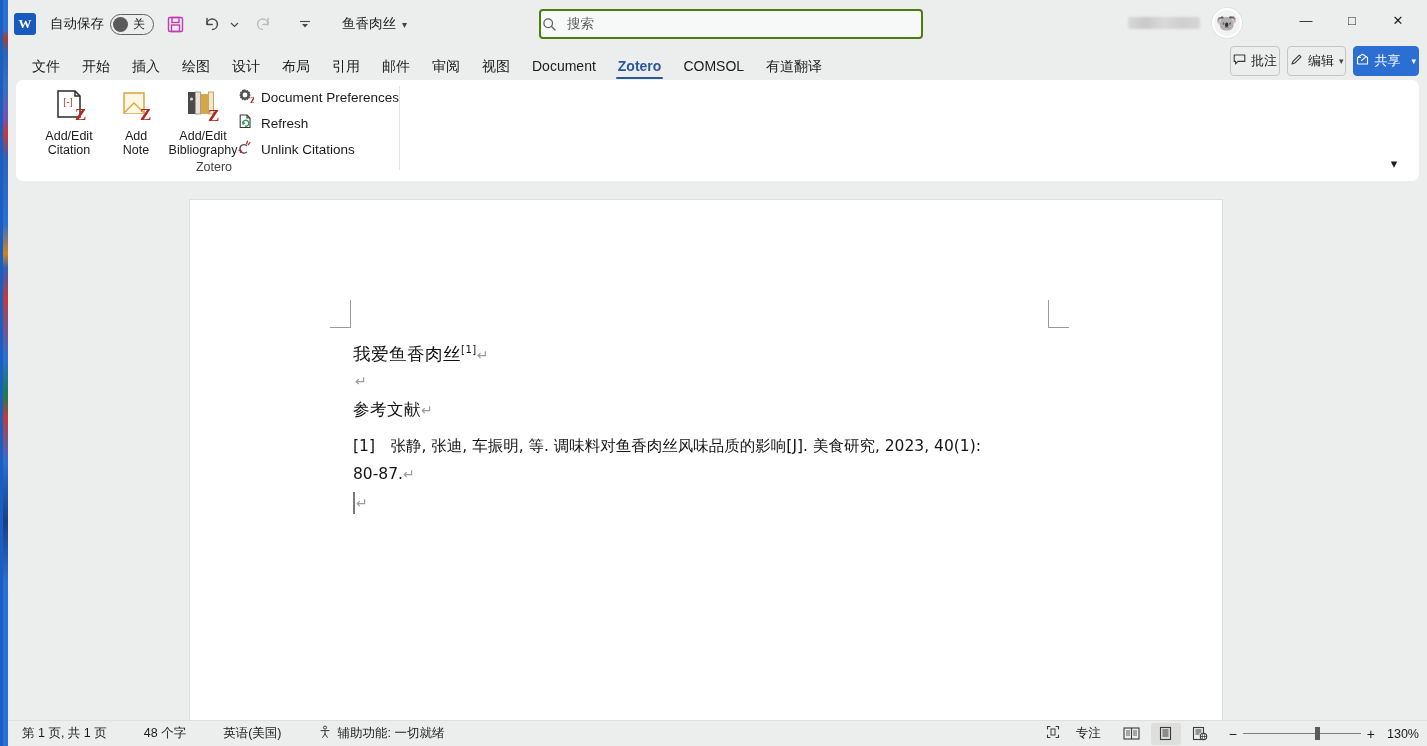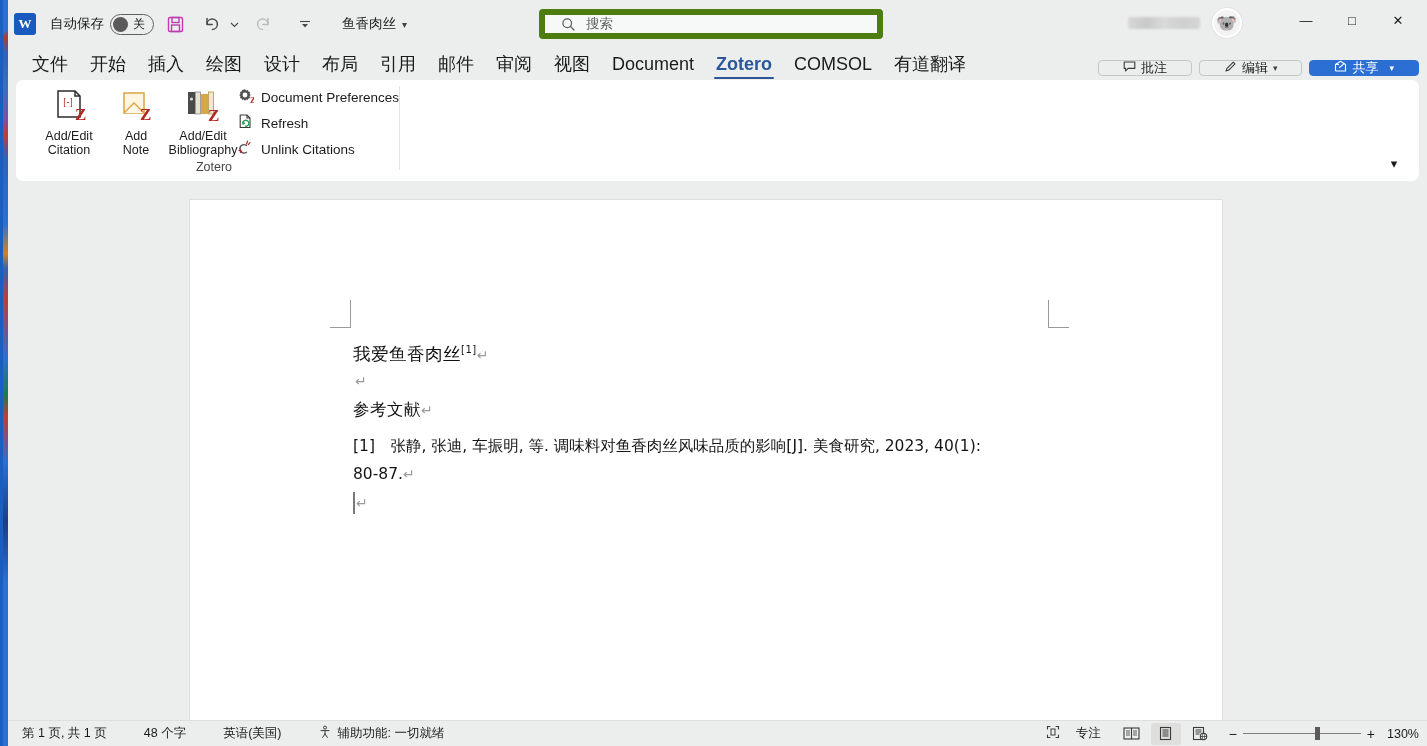--- a/index.html
+++ b/index.html
@@ -60,23 +60,23 @@
   .tb-icon {
     width: 30px; height: 30px; margin-left: 6px;
     display: flex; align-items: center; justify-content: center; flex: none;
     border-radius: 4px;
   }
   .tb-icon svg { display: block; }
   .docname { font-size: 13.5px; color: #1b1b1b; margin-left: 22px; white-space: nowrap; }
   .chev-s { margin-left: 6px; font-size: 10px; color: #444; }
 
   #searchbox {
-    position: absolute; left: 531px; top: 9px; width: 344px; height: 30px;
-    background: #f7f8f8; border: 6px solid #4d7c0f; border-radius: 4px;
-    display: flex; align-items: center; padding-left: 16px;
+    position: absolute; left: 531px; top: 9px; width: 384px; height: 30px;
+    background: #f7f8f8; border: 2px solid #4d7c0f; border-radius: 4px;
+    display: flex; align-items: center; padding-left: 1px;
   }
   #searchbox .sicon { margin-right: 10px; display: flex; }
   #searchbox .stext { font-size: 13.5px; color: #5e5e5e; }
 
   #user-area { position: absolute; right: 185px; top: 8px; display: flex; align-items: center; }
   #user-name-blur {
     width: 72px; height: 12px; border-radius: 2px;
     background: linear-gradient(90deg,#d8d8d8,#c9c9c9,#dadada,#cfcfcf,#d6d6d6);
     filter: blur(1.2px); margin-right: 12px;
   }
@@ -91,35 +91,35 @@
     font-size: 13px; color: #1b1b1b;
   }
   #win-min { right: 98px; } #win-max { right: 52px; } #win-close { right: 6px; }
 
   
   #tabstrip {
     position: absolute; left: 0; top: 48px; width: 1419px; height: 32px;
     background: #eceeed; display: flex; align-items: flex-end;
   }
   .tab {
-    font-size: 18px; color: #1b1b1b; padding: 0 11px 7px 11px;
+    font-size: 14px; color: #1b1b1b; padding: 0 11px 7px 11px;
     position: relative; white-space: nowrap; line-height: 1;
   }
   .tab:first-child { margin-left: 13px; }
   .tab.active { font-weight: bold; color: #2b579a; }
   .tab.active::after {
     content: ""; position: absolute; left: 9px; right: 9px; bottom: 1px;
     height: 2.5px; background: #2b579a; border-radius: 2px;
   }
   #tab-right-group {
     position: absolute; right: 8px; bottom: 4px; display: flex; align-items: center; gap: 7px;
   }
   .pillbtn {
-    height: 16px; border: 1px solid #c5c5c5; border-radius: 4px; background: #eceeed;
-    display: flex; align-items: center; gap: 5px; padding: 0 24px;
+    height: 30px; border: 1px solid #c5c5c5; border-radius: 4px; background: #eceeed;
+    display: flex; align-items: center; gap: 5px; padding: 0 2px;
     font-size: 13px; color: #1b1b1b; white-space: nowrap;
   }
   .pillbtn.share { background: #2b6fd4; border-color: #2b6fd4; color: #fff; }
 
   
   #ribbon {
     position: absolute; left: 8px; top: 80px; width: 1403px; height: 101px;
     background: #ffffff; border-radius: 7px;
   }
   #zotero-group { position: absolute; left: 13px; top: 0; width: 370px; height: 101px; }

